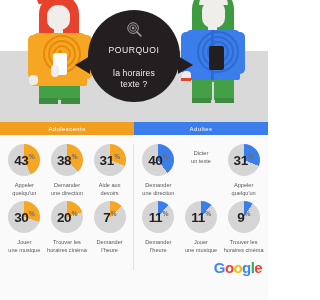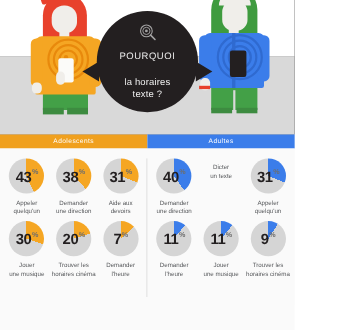--- a/index.html
+++ b/index.html
@@ -294,14 +294,17 @@
             <div class="num">
                 <span>9</span>
                 <span class="pct">%</span>
               </div>
           </div>
           <div class="label"><span>Trouver les</span><span class="l2">horaires cinéma</span></div>
         </div>
       </div>
     </div>
 
+    <div class="google">
+      <span class="g1">G</span><span class="g2">o</span><span class="g3">o</span><span class="g4">g</span><span class="g5">l</span><span class="g6">e</span>
+    </div>
   </div>
 </div>
 
 </body></html>

